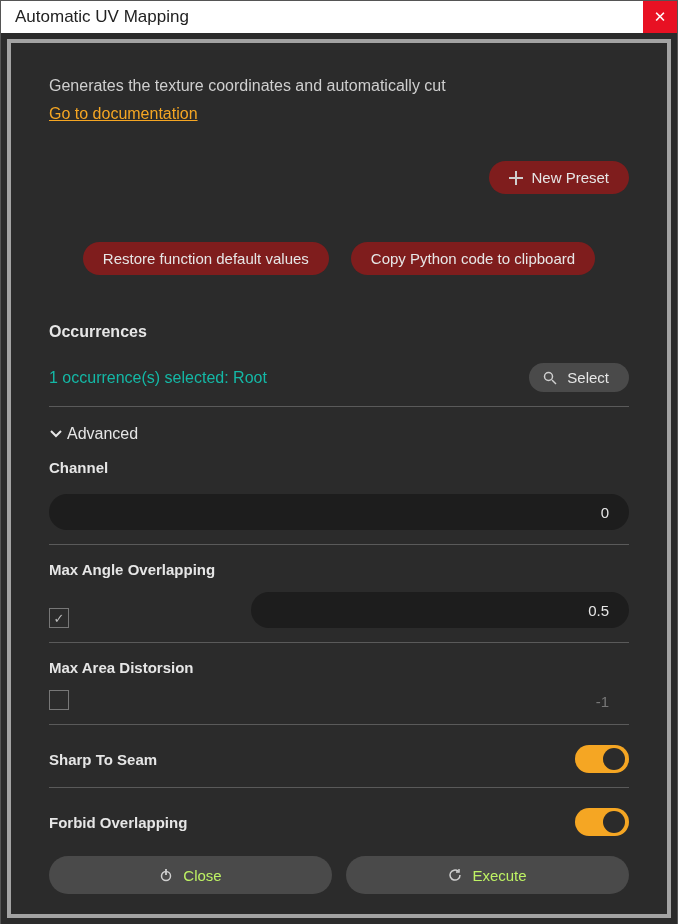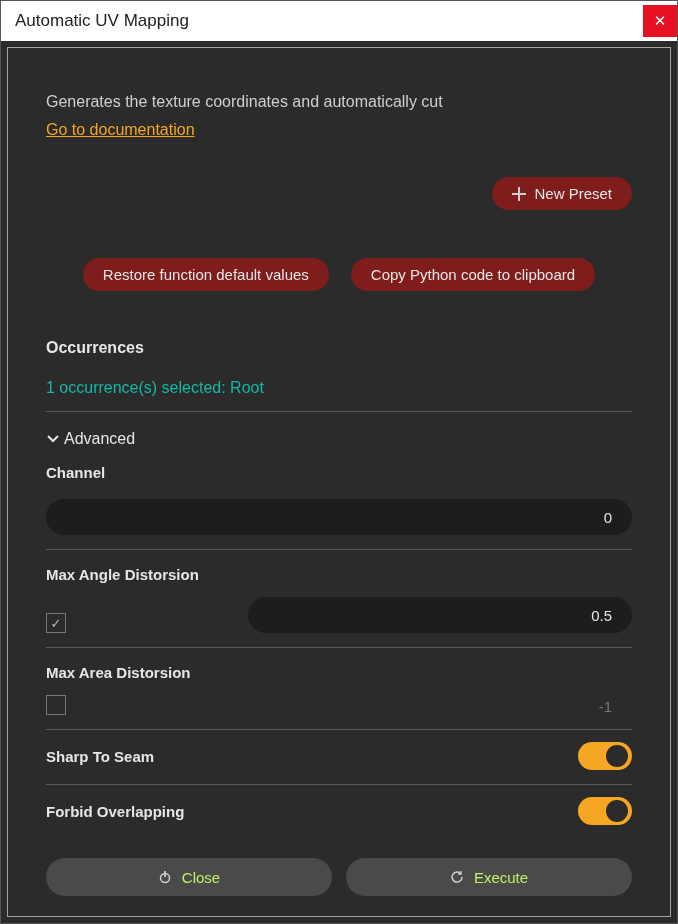--- a/index.html
+++ b/index.html
@@ -1,41 +1,41 @@
 <!DOCTYPE html>
 <html><head>
 <meta charset="utf-8">
 <style>
 html,body{margin:0;padding:0;font-family:"Segoe UI",Arial,sans-serif;background:#888;}
 .win{width:678px;height:924px;background:#fff;border:1px solid #555;box-sizing:border-box;display:flex;flex-direction:column;}
 .titlebar{height:40px;display:flex;align-items:center;justify-content:space-between;padding-left:14px;background:#fff;}
 .titlebar .title{font-size:17px;color:#222;}
 .close-btn{width:34px;height:32px;background:#e81123;color:#fff;display:flex;align-items:center;justify-content:center;font-size:15px;cursor:pointer;}
 .body{flex:1;background:#2b2b2b;padding:6px;box-sizing:border-box;display:flex;flex-direction:column;}
-.inner{flex:1;border:1px solid #a3a3a3;padding:45px 38px 20px 38px;box-sizing:border-box;color:#e6e6e6;display:flex;flex-direction:column;position:relative;}
+.inner{flex:1;border:4px solid #a3a3a3;padding:34px 38px 20px 38px;box-sizing:border-box;color:#e6e6e6;display:flex;flex-direction:column;position:relative;}
 .desc{font-size:16px;color:#cfcfcf;}
 .link{color:#f5a623;text-decoration:underline;font-size:16px;margin-top:10px;display:inline-block;cursor:pointer;}
 .preset-row{display:flex;justify-content:flex-end;margin-top:38px;}
 .pill{background:#7f1d1d;border-radius:20px;padding:8px 20px;font-size:15px;color:#e6e6e6;display:inline-flex;align-items:center;gap:8px;cursor:pointer;}
 .pill-row{display:flex;gap:22px;margin-top:48px;justify-content:center;}
 .section-title{font-weight:600;font-size:16px;margin-top:48px;}
 .occur-row{display:flex;justify-content:space-between;align-items:center;margin-top:22px;}
 .occur-text{font-size:16px;color:#14b8a6;}
 .select-pill{background:#4a4a4a;border-radius:20px;padding:6px 20px 6px 14px;font-size:15px;color:#e6e6e6;display:inline-flex;align-items:center;gap:10px;cursor:pointer;}
 .hr{height:1px;background:#5a5a5a;margin-top:14px;}
 .adv-row{display:flex;align-items:center;gap:4px;margin-top:18px;cursor:pointer;}
 .chev{width:14px;height:14px;}
 .field-label{font-weight:600;font-size:15px;margin-top:16px;}
 .num-input{background:#1d1d1d;border-radius:20px;height:36px;display:flex;align-items:center;justify-content:flex-end;padding:0 20px;font-size:15px;color:#e6e6e6;margin-top:18px;}
 .row-check{display:flex;align-items:flex-end;margin-top:14px;gap:22px;}
 .checkbox{width:20px;height:20px;border:1.5px solid #777;display:flex;align-items:center;justify-content:center;box-sizing:border-box;}
 .checkbox.checked::after{content:"✓";font-size:13px;color:#bbb;}
 .half-input{flex:1;margin-left:160px;background:#1d1d1d;border-radius:20px;height:36px;display:flex;align-items:center;justify-content:flex-end;padding:0 20px;font-size:15px;color:#e6e6e6;}
 .disabled-val{flex:1;text-align:right;color:#777;padding-right:20px;font-size:15px;}
-.toggle-row{display:flex;justify-content:space-between;align-items:center;margin-top:12px;text-align:right;}
+.toggle-row{display:flex;justify-content:space-between;align-items:center;margin-top:20px;text-align:right;}
 .toggle-label{font-weight:600;font-size:15px;}
 .toggle{width:54px;height:28px;border-radius:14px;background:#f5a623;position:relative;cursor:pointer;}
 .toggle .knob{width:22px;height:22px;background:#2b2b2b;border-radius:50%;position:absolute;top:3px;right:4px;}
 .footer{display:flex;gap:14px;margin-top:auto;padding-top:20px;}
 .footer-btn{flex:1;background:#4a4a4a;border-radius:20px;height:38px;display:flex;align-items:center;justify-content:center;gap:10px;font-size:15px;color:#bef264;cursor:pointer;}
 svg{display:block;}
 </style>
 </head>
 <body>
 
@@ -71,39 +71,48 @@
         </div>
         <div class="pill">
           <span>Copy Python code to clipboard</span>
         </div>
       </div>
 
       <div class="section-title">Occurrences</div>
 
       <div class="occur-row">
         <div class="occur-text">1 occurrence(s) selected: Root</div>
+        <div class="select-pill">
+          <span>
+            <svg width="14" height="14" viewBox="0 0 14 14">
+                <circle cx="5.5" cy="5.5" r="4" stroke="#cfcfcf" stroke-width="1.5" fill="none"></circle>
+                <line x1="9" y1="9" x2="13" y2="13" stroke="#cfcfcf" stroke-width="1.5"></line>
+              </svg>
+          </span>
+          <span>Select</span>
+        </div>
       </div>
       <div class="hr"></div>
 
       <div class="adv-row">
         <span>
           <svg class="chev" viewBox="0 0 14 14">
               <path d="M2 4l5 5 5-5" stroke="#e6e6e6" stroke-width="2" fill="none"></path>
             </svg>
         </span>
         <span style="font-size:16px;">Advanced</span>
       </div>
 
       <div class="field-label">Channel</div>
       <div class="num-input">
         <span>0</span>
       </div>
       <div class="hr"></div>
 
-      <div class="field-label">Max Angle Distorsion</div>
+      <div class="field-label">Max Angle Overlapping</div>
       <div class="row-check">
         <div class="checkbox checked"></div>
         <div class="half-input">
           <span>0.5</span>
         </div>
       </div>
       <div class="hr"></div>
 
       <div class="field-label">Max Area Distorsion</div>
       <div class="row-check">

